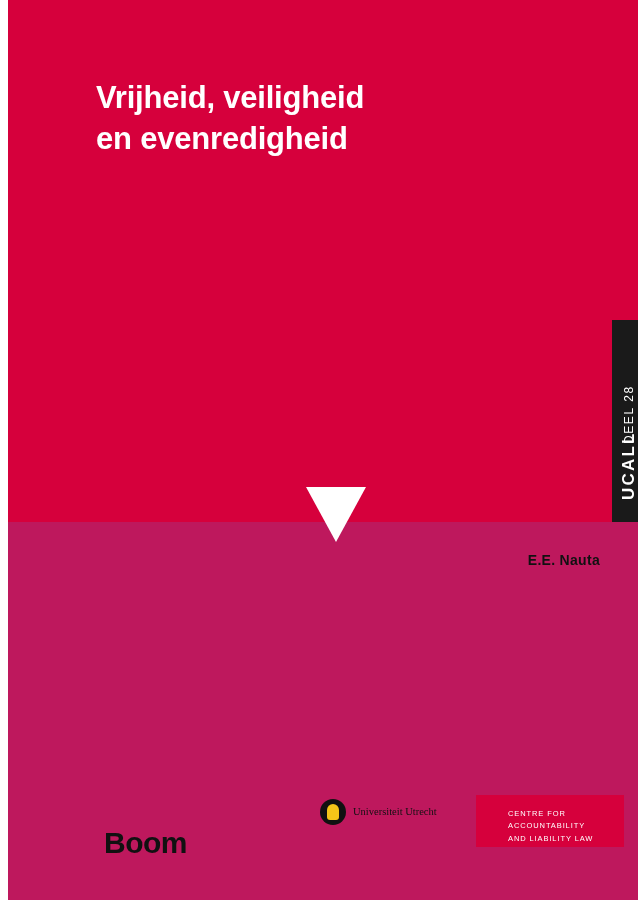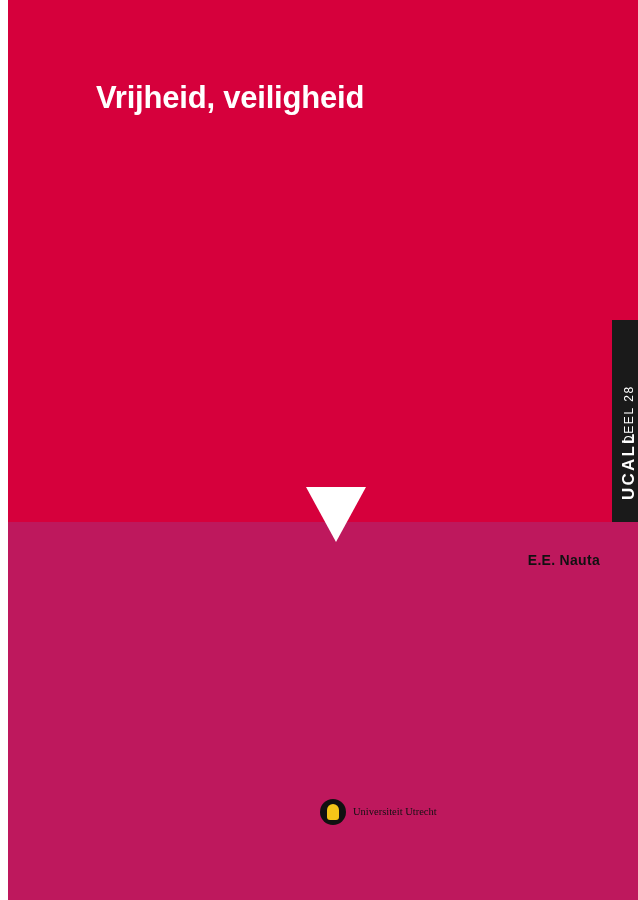--- a/index.html
+++ b/index.html
@@ -184,36 +184,45 @@
 </style>
 </head>
 <body>
 
 <div id="cover">
 
   <div id="red-block"></div>
 
   <div id="title">
     <span class="line">Vrijheid, veiligheid</span>
+    <span class="line">en evenredigheid</span>
   </div>
 
 
   <div id="series-tab">
     <div class="vert" id="series-deel">
       <span>DEEL 28</span>
     </div>
     <div class="vert" id="series-name">
       <span>UCALL</span>
     </div>
   </div>
 
   <div id="triangle"></div>
 
   <div id="author">E.E. Nauta</div>
 
+  <div id="publisher">Boom</div>
 
   <div id="uu-logo">
     <div id="uu-mark"></div>
     <div id="uu-text">Universiteit Utrecht</div>
   </div>
 
+  <div id="ucall-badge">
+    <div class="txt">
+      <span>CENTRE FOR</span>
+      <span>ACCOUNTABILITY</span>
+      <span>AND LIABILITY LAW</span>
+    </div>
+  </div>
 
 </div>
 
 </body></html>

